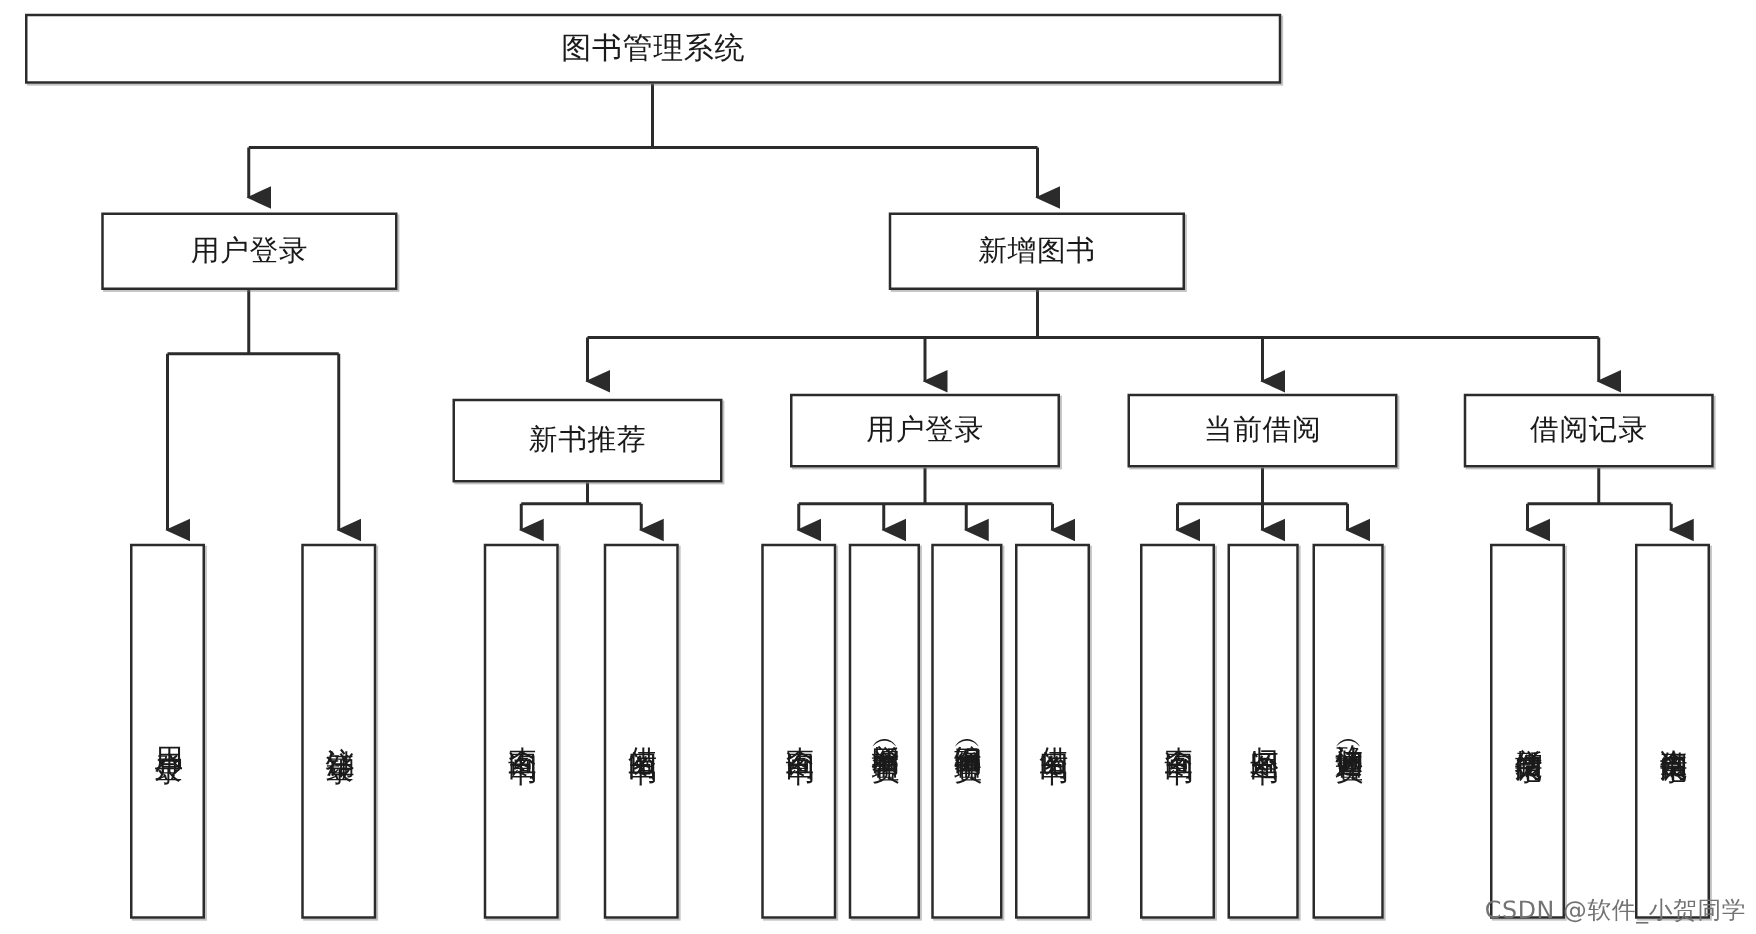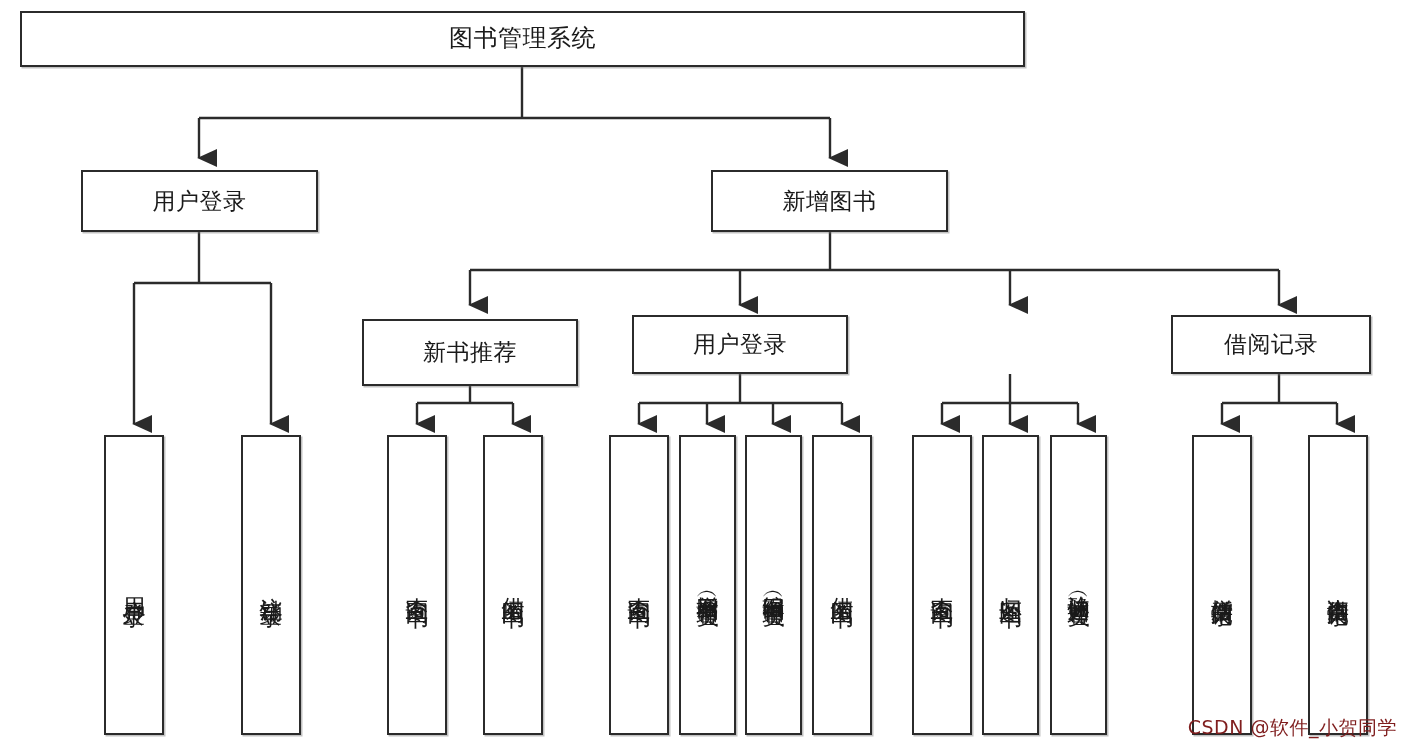--- a/index.html
+++ b/index.html
@@ -67,21 +67,21 @@
   }
   .node.vert .node-label.long {
     font-size: 22px;
     letter-spacing: 1.5px;
   }
   #watermark {
     position: absolute;
     right: 8px;
     bottom: 6px;
     font-size: 19px;
-    color: #7f1d1d;
+    color: #737373;
     letter-spacing: 0.5px;
     user-select: none;
     white-space: nowrap;
   }
 </style>
 </head>
 <body>
 
 <div id="diagram-canvas">
 
@@ -148,20 +148,23 @@
   </div>
 
   <div class="node horiz" style="left:362px; top:319px; width:216px; height:67px;">
     <span class="node-label">新书推荐</span>
   </div>
 
   <div class="node horiz" style="left:632px; top:315px; width:216px; height:59px;">
     <span class="node-label">用户登录</span>
   </div>
 
+  <div class="node horiz" style="left:902px; top:315px; width:216px; height:59px;">
+    <span class="node-label">当前借阅</span>
+  </div>
 
   <div class="node horiz" style="left:1171px; top:315px; width:200px; height:59px;">
     <span class="node-label">借阅记录</span>
   </div>
 
   <div class="node vert" style="left:104px; top:435px; width:60px; height:300px;">
     <span class="node-label">用户登录</span>
   </div>
 
   <div class="node vert" style="left:241px; top:435px; width:60px; height:300px;">

